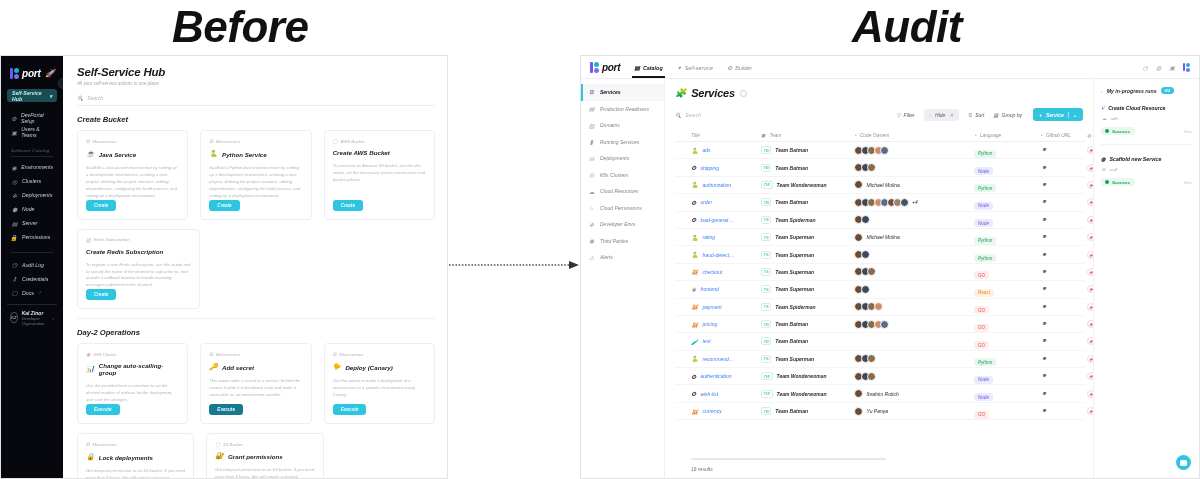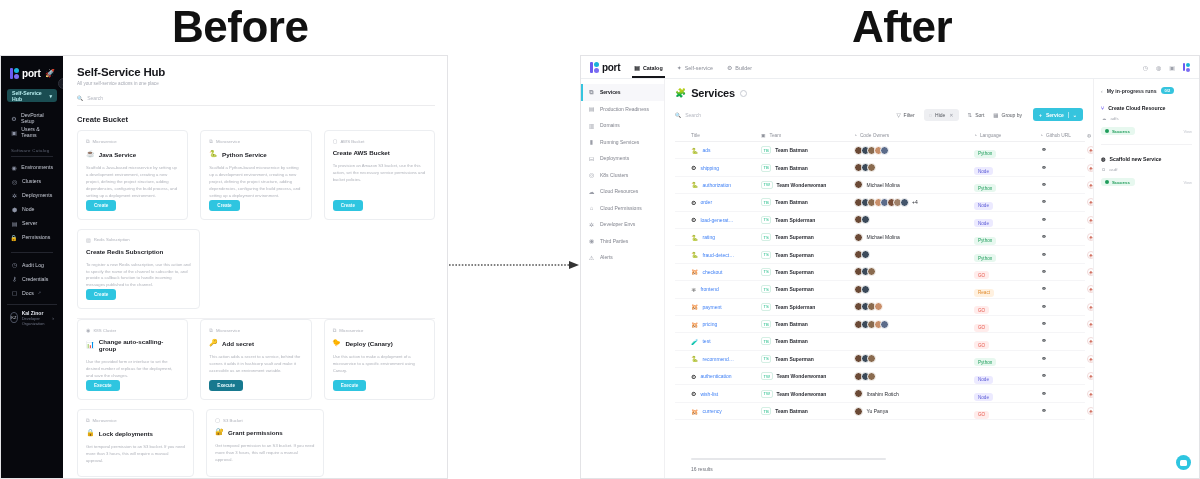--- a/index.html
+++ b/index.html
@@ -2,21 +2,21 @@
 <html><head>
 <meta charset="utf-8">
 <style>
   * { box-sizing: border-box; margin: 0; padding: 0; }
   html, body {
     width: 1200px; height: 479px;
     background: #ffffff;
     font-family: "Liberation Sans", sans-serif;
     overflow: hidden;
   }
-  .stage { position: relative; width: 1200px; height: 479px; background:#fff; }
+  .stage { position: relative; width: 1200px; height: 479px; background:#fff;font-style:italic; }
 
   
   .big-label {
     position: absolute; top: 2px;
     font-family: "Liberation Sans Narrow", "Liberation Sans", sans-serif;
     font-weight: 700; font-size: 44px; letter-spacing: -0.5px; color: #111;
   }
   #label-before { left: 172px; }
   #label-after  { left: 852px; }
 
@@ -219,21 +219,21 @@
     background:#2ec5e0; display:flex; align-items:center; justify-content:center;
   }
   .a-chat .sq { width:7px; height:6px; border-radius:1.5px; background:#fff; }
 </style>
 </head>
 <body>
 
 <div class="stage">
 
   <div class="big-label" id="label-before">Before</div>
-  <div class="big-label" id="label-after">After</div>
+  <div class="big-label" id="label-after">Audit</div>
 
   <svg class="connector" viewBox="0 0 130 12">
     <line x1="0" y1="6" x2="120" y2="6" stroke="#555" stroke-width="1.4" stroke-dasharray="1.6 1.6"></line>
     <polygon points="120,2 130,6 120,10" fill="#333"></polygon>
   </svg>
 
   <div class="before-panel">
     <div class="b-sidebar">
       <div class="b-logo">
         <span class="mark">
@@ -376,20 +376,21 @@
             <span>Create Redis Subscription</span>
           </div>
           <div class="desc">To register a new Redis subscription, use this action and to specify the name of the channel to subscribe to, and provide a callback function to handle incoming messages published to the channel.</div>
           <div class="btn">Create</div>
         </div>
         <div style="flex:1"></div>
         <div style="flex:1"></div>
       </div>
 
       <div class="b-sep"></div>
+      <div class="b-secthead">Day-2 Operations</div>
       <div class="b-cards">
         <div class="b-card">
           <div class="kind">
             <span class="ic">◉</span>
             <span>K8S Cluster</span>
           </div>
           <div class="cname">
             <span class="emo">📊</span>
             <span>Change auto-scalling-group</span>
           </div>

